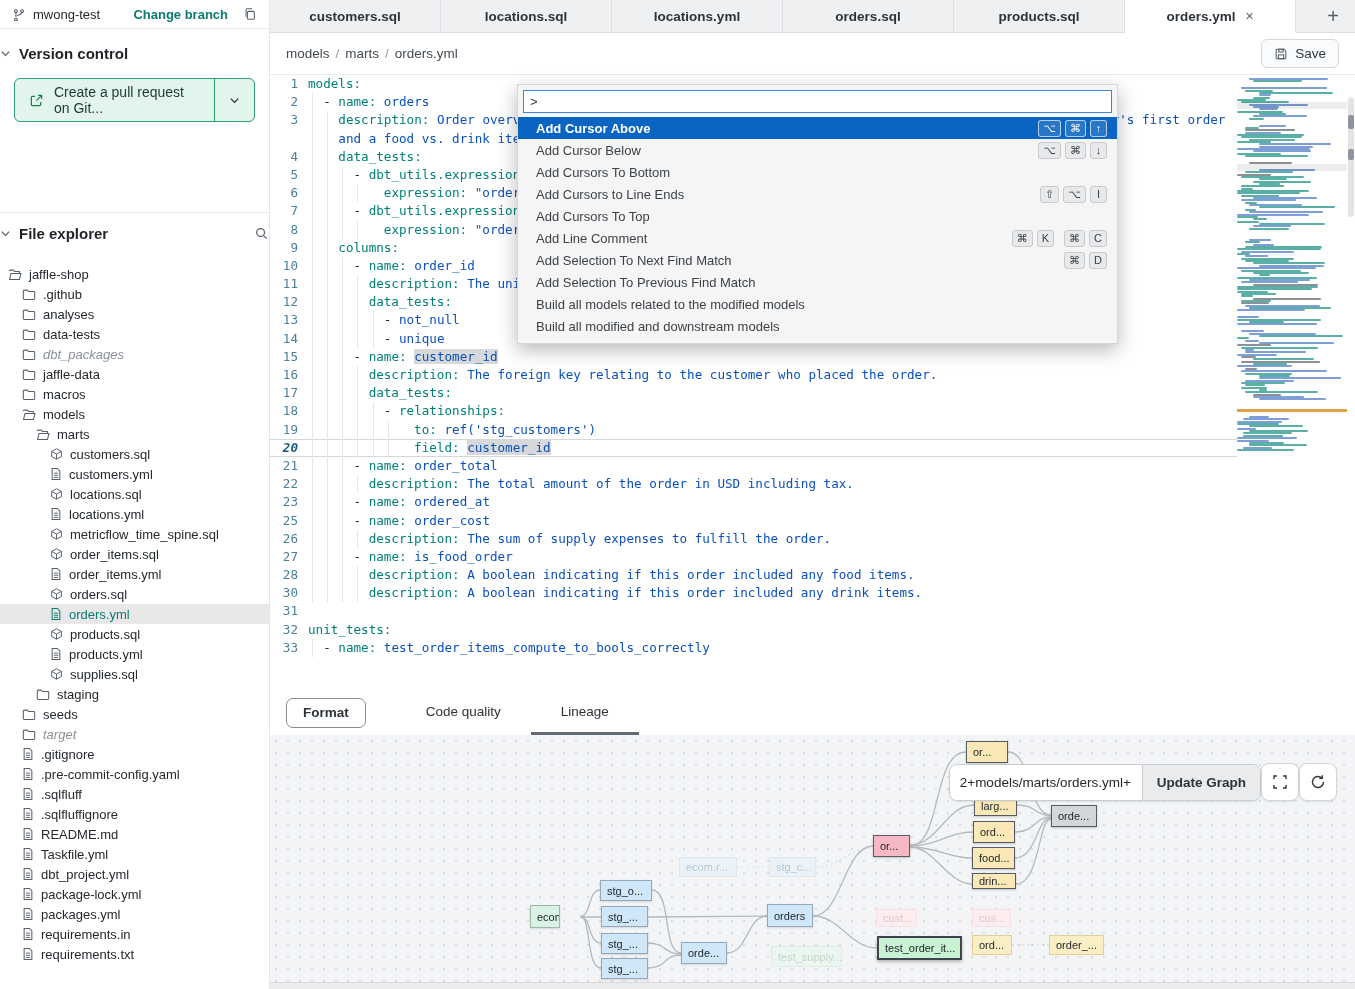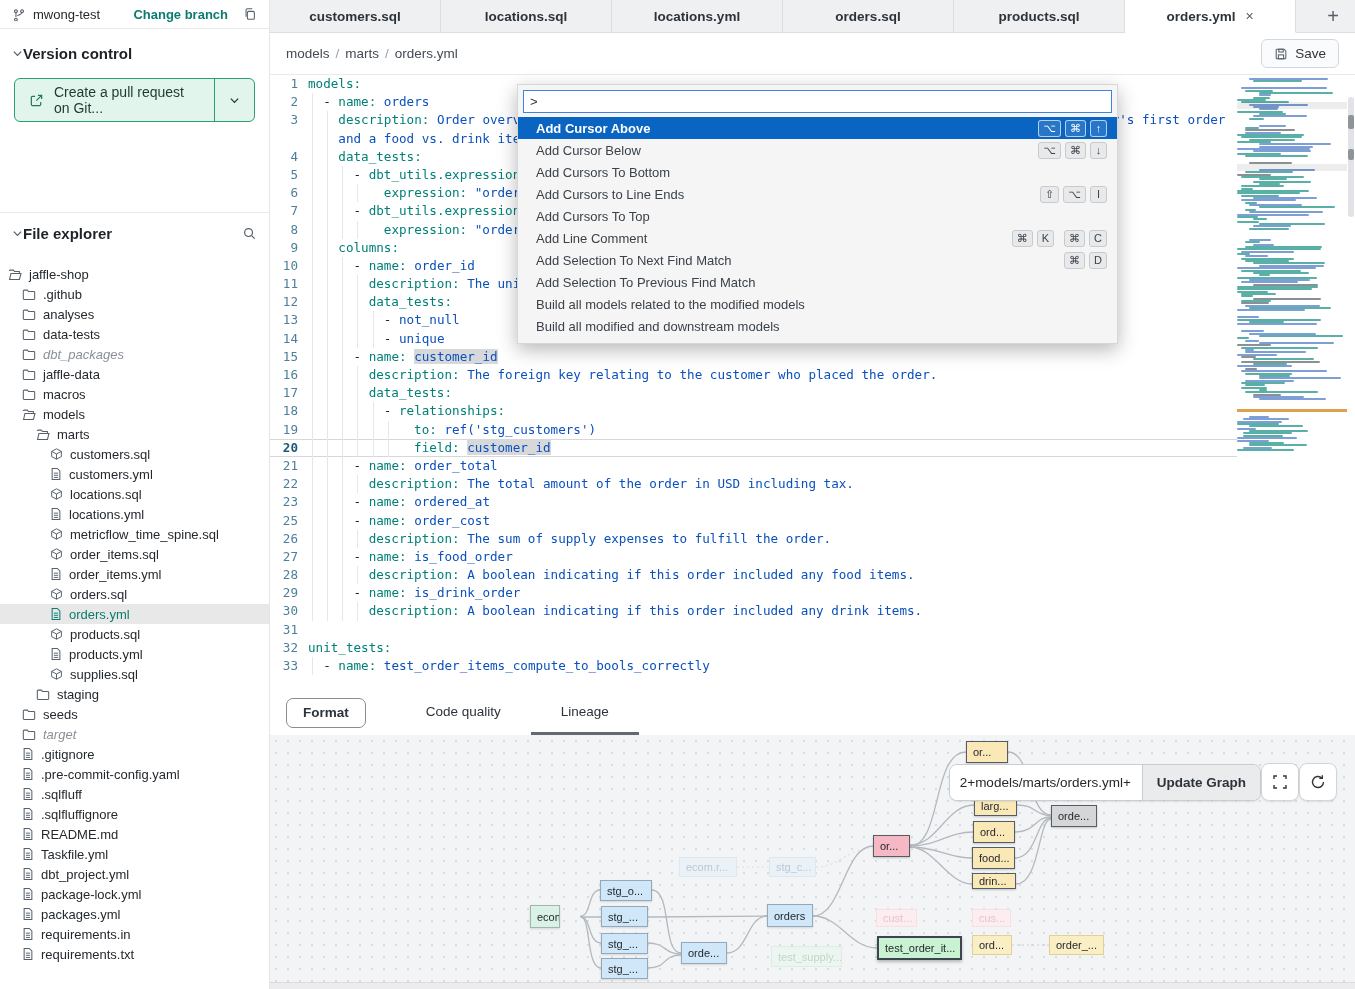--- a/index.html
+++ b/index.html
@@ -7,21 +7,21 @@
     font-family:"Liberation Sans", sans-serif; color:#24292e; }
   .app { position:relative; width:1355px; height:989px; display:flex; }
 
   
   .sidebar { width:270px; flex:none; height:100%; background:#fff; border-right:1px solid #e3e5e8; display:flex; flex-direction:column; }
   .branch-row { height:29px; flex:none; display:flex; align-items:center; padding:0 12px; border-bottom:1px solid #e8eaec; gap:7px; }
   .branch-name { font-size:13px; color:#24292e; flex:1; }
   .change-branch { font-size:13px; font-weight:700; color:#0a7c6f; cursor:pointer; margin-right:8px; }
   .icon { display:inline-flex; align-items:center; justify-content:center; }
   .vc-section { flex:none; height:184px; border-bottom:1px solid #e8eaec; padding-top:10px; }
-  .sec-header { display:flex; align-items:center; padding:6px 12px; }
+  .sec-header { display:flex; align-items:center; gap:8px; padding:6px 0; }
   .sec-title { font-size:15px; font-weight:700; color:#1f2328; flex:1; }
   .pr-btn { margin:10px 14px 0 14px; height:44px; display:flex; border:1px solid #2e9e6f; border-radius:6px; background:#e2f5ec; overflow:hidden; cursor:pointer; }
   .pr-main { flex:1; display:flex; align-items:center; gap:10px; padding:0 14px; font-size:14px; color:#1c3a31; }
   .pr-split { width:40px; border-left:1px solid #2e9e6f; display:flex; align-items:center; justify-content:center; }
   .fe-section { flex:1; display:flex; flex-direction:column; overflow:hidden; }
   .fe-section .sec-header { padding-top:12px; }
   .tree { padding-top:16px; }
   .trow { height:20px; display:flex; align-items:center; gap:7px; font-size:13px; color:#24292e; cursor:pointer; white-space:nowrap; }
   .trow.sel { background:#e8e8e8; color:#0a7c6f; }
   .trow.sel .tlabel { color:#0a7c6f; }
@@ -39,21 +39,21 @@
   .breadcrumb { font-size:13.5px; color:#424a53; display:flex; gap:6px; }
   .crumb-sep { color:#9aa2ab; }
   .save-btn { margin-left:auto; height:29px; display:flex; align-items:center; gap:7px; padding:0 12px; border:1px solid #d4d7da; border-radius:6px; background:#fafbfc; font-size:13.5px; color:#30363b; cursor:pointer; }
 
   
   .editor { position:relative; height:615px; flex:none; background:#fff; overflow:hidden; }
   .lines { position:absolute; left:0; top:0; width:967px; overflow:hidden; }
   .codeline { display:flex; height:18.2px; font-family:"DejaVu Sans Mono", monospace; font-size:12.6px; line-height:18.2px; }
   .codeline.cur { box-shadow: inset 0 1px 0 #d4d8db, inset 0 -1px 0 #d4d8db; }
   .num { width:38px; flex:none; text-align:right; padding-right:10px; color:#4b7f9c; }
-  .codeline.cur .num { color:#1c5a78; font-weight:700; }
+  .codeline.cur .num { color:#1c5a78; font-weight:700;font-style:italic; }
   .code { position:relative; flex:1; white-space:pre; overflow:hidden; }
   .guide { position:absolute; top:0; bottom:0; width:1px; background:#e4e7ea; }
   .ct { position:relative; display:inline-block; }
   .c-k { color:#008077; }
   .c-v { color:#0b50bd; }
   .c-d { color:#24292e; }
   .c-hl { color:#0b50bd; background:#d6d8da; }
   .minimap { position:absolute; left:967px; top:3px; width:110px; height:374px; overflow:hidden; }
   .mm-bar { position:absolute; height:2px; border-radius:1px; }
   .mm-band { position:absolute; left:0; right:0; height:7px; background:rgba(0,0,0,.07); }
@@ -625,24 +625,20 @@
             <span class="num">26</span>
             <span class="code"><span class="guide" style="left: 4px;"></span><span class="guide" style="left: 19.16px;"></span><span class="guide" style="left: 34.32px;"></span><span class="guide" style="left: 49.48px;"></span><span class="ct" style="padding-left: 60.64px;"><span class="c-k">description:</span><span class="c-v"> The sum of supply expenses to fulfill the order.</span></span></span>
           </div>
           <div class="codeline">
             <span class="num">27</span>
             <span class="code"><span class="guide" style="left: 4px;"></span><span class="guide" style="left: 19.16px;"></span><span class="guide" style="left: 34.32px;"></span><span class="ct" style="padding-left: 45.48px;"><span class="c-d">- </span><span class="c-k">name:</span><span class="c-v"> is_food_order</span></span></span>
           </div>
           <div class="codeline">
             <span class="num">28</span>
             <span class="code"><span class="guide" style="left: 4px;"></span><span class="guide" style="left: 19.16px;"></span><span class="guide" style="left: 34.32px;"></span><span class="guide" style="left: 49.48px;"></span><span class="ct" style="padding-left: 60.64px;"><span class="c-k">description:</span><span class="c-v"> A boolean indicating if this order included any food items.</span></span></span>
-          </div>
-          <div class="codeline">
-            <span class="num">29</span>
-            <span class="code"><span class="guide" style="left: 4px;"></span><span class="guide" style="left: 19.16px;"></span><span class="guide" style="left: 34.32px;"></span><span class="ct" style="padding-left: 45.48px;"><span class="c-d">- </span><span class="c-k">name:</span><span class="c-v"> is_drink_order</span></span></span>
           </div>
           <div class="codeline">
             <span class="num">30</span>
             <span class="code"><span class="guide" style="left: 4px;"></span><span class="guide" style="left: 19.16px;"></span><span class="guide" style="left: 34.32px;"></span><span class="guide" style="left: 49.48px;"></span><span class="ct" style="padding-left: 60.64px;"><span class="c-k">description:</span><span class="c-v"> A boolean indicating if this order included any drink items.</span></span></span>
           </div>
           <div class="codeline">
             <span class="num">31</span>
             <span class="code"><span class="ct" style="padding-left: 0px;"></span></span>
           </div>
           <div class="codeline">

